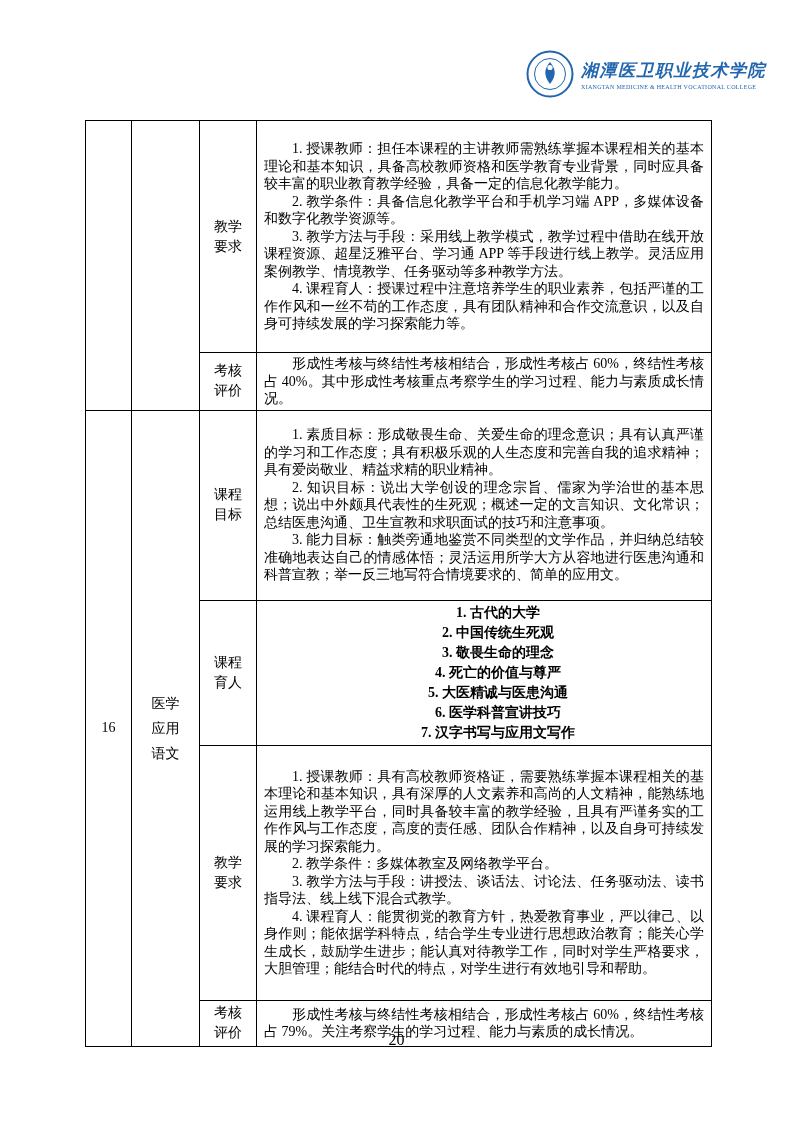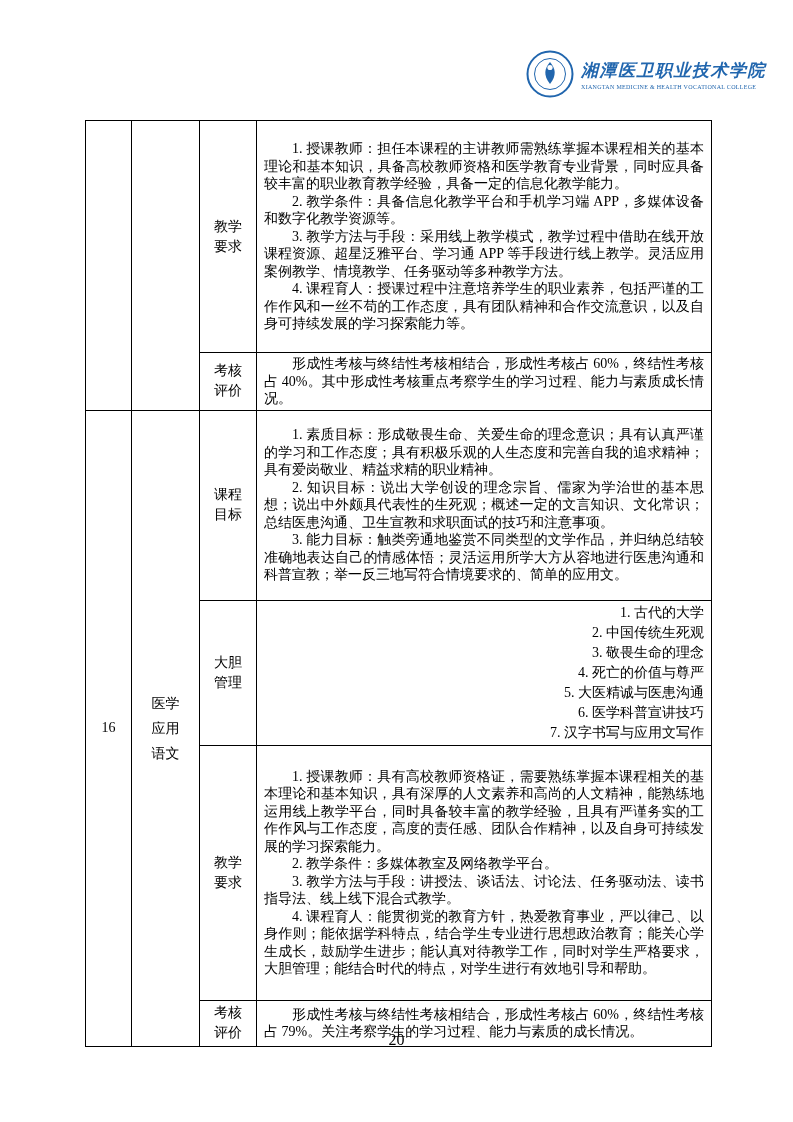--- a/index.html
+++ b/index.html
@@ -21,21 +21,21 @@
   tr.r-goal{height:190px;}
   tr.r-content{height:145px;}
   tr.r-req2{height:255px;}
   tr.r-eval2{height:46px;}
   td.c-num{text-align:center;padding:0;}
   td.c-name{text-align:center;padding:0;margin-top:12px;}
   .vblock{display:inline-block;width:2em;line-height:25px;text-align:center;}
   td.c-label{text-align:center;padding:0;}
   .label-block{display:inline-block;width:2em;line-height:20px;text-align:right;}
   td.c-content p{margin:0;text-indent:2em;text-align:justify;}
-  td.c-content.list p{text-align:right;line-height:20px;}
+  td.c-content.list p{text-align:center;line-height:20px;font-weight:bold;}
   
   .footer{position:absolute;top:1031px;left:0;width:100%;text-align:center;font-size:16px;}
 </style>
 </head>
 <body>
 
 <div class="page">
 
   <div class="header">
     <svg class="logo-badge" viewBox="0 0 48 48">
@@ -92,21 +92,21 @@
         </td>
         <td class="c-content">
           <p>1. 素质目标：形成敬畏生命、关爱生命的理念意识；具有认真严谨的学习和工作态度；具有积极乐观的人生态度和完善自我的追求精神；具有爱岗敬业、精益求精的职业精神。</p>
           <p>2. 知识目标：说出大学创设的理念宗旨、儒家为学治世的基本思想；说出中外颇具代表性的生死观；概述一定的文言知识、文化常识；总结医患沟通、卫生宣教和求职面试的技巧和注意事项。</p>
           <p>3. 能力目标：触类旁通地鉴赏不同类型的文学作品，并归纳总结较准确地表达自己的情感体悟；灵活运用所学大方从容地进行医患沟通和科普宣教；举一反三地写符合情境要求的、简单的应用文。</p>
         </td>
       </tr>
 
       <tr class="r-content">
         <td class="c-label">
-          <span class="label-block">大胆管理</span>
+          <span class="label-block">课程育人</span>
         </td>
         <td class="c-content list">
           <p>1. 古代的大学</p>
           <p>2. 中国传统生死观</p>
           <p>3. 敬畏生命的理念</p>
           <p>4. 死亡的价值与尊严</p>
           <p>5. 大医精诚与医患沟通</p>
           <p>6. 医学科普宣讲技巧</p>
           <p>7. 汉字书写与应用文写作</p>
         </td>

